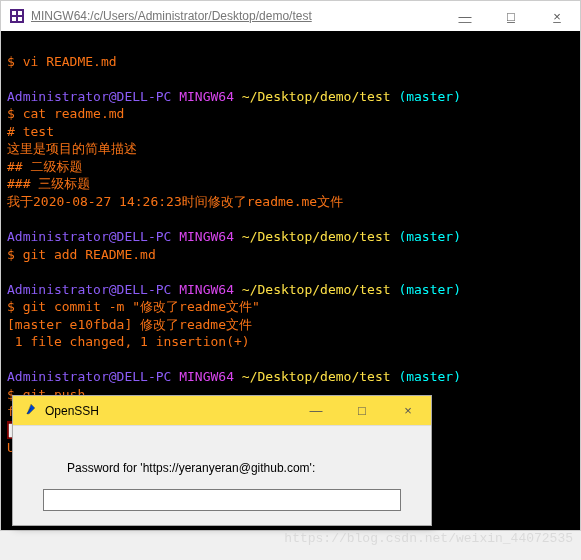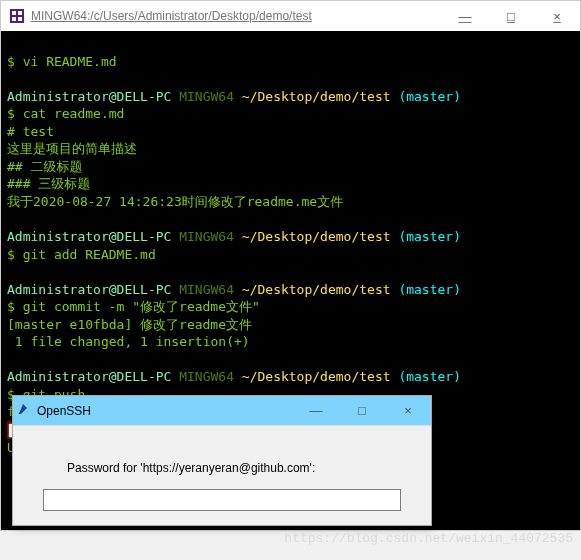--- a/index.html
+++ b/index.html
@@ -48,48 +48,48 @@
   }
   .terminal {
     background: #000;
     color: #ccc;
     padding: 4px 6px;
     line-height: 1.35;
     min-height: 360px;
     font-family: Consolas, "Microsoft YaHei", monospace;
     white-space: pre;
   }
-  .green { color: #86efac; }
-  .magenta { color: #4d7c0f; }
+  .green { color: #8b5cf6; }
+  .magenta { color: #d946ef; }
   .yellow { color: #fde047; }
   .cyan { color: #00ffff; margin-top: 24px; }
-  .white { color: #84cc16; }
+  .white { color: #f97316; }
   .redline {
     background: #800000;
     color: #fff;
     display: inline-block;
     padding: 0 2px;
   }
   .dialog {
     position: absolute;
     left: 12px;
     top: 395px;
     width: 420px;
     background: #f0f0f0;
     border: 1px solid #aaa;
     box-shadow: 2px 2px 8px rgba(0,0,0,0.3);
     font-family: "Segoe UI", Tahoma, sans-serif;
     font-size: 12px;
   }
   .dlg-title {
     height: 30px;
-    background: #7dd3fc;
-    display: flex;
-    align-items: center;
-    padding-left: 4px;
+    background: #fde047;
+    display: flex;
+    align-items: center;
+    padding-left: 12px;
     border-bottom: 1px solid #ddd;
   }
   .dlg-title .icon {
     margin-right: 6px;
     color: #c00;
     font-size: 14px;
   }
   .dlg-title .spacer { flex: 1; }
   .dlg-body {
     padding: 18px 30px 14px 30px;

